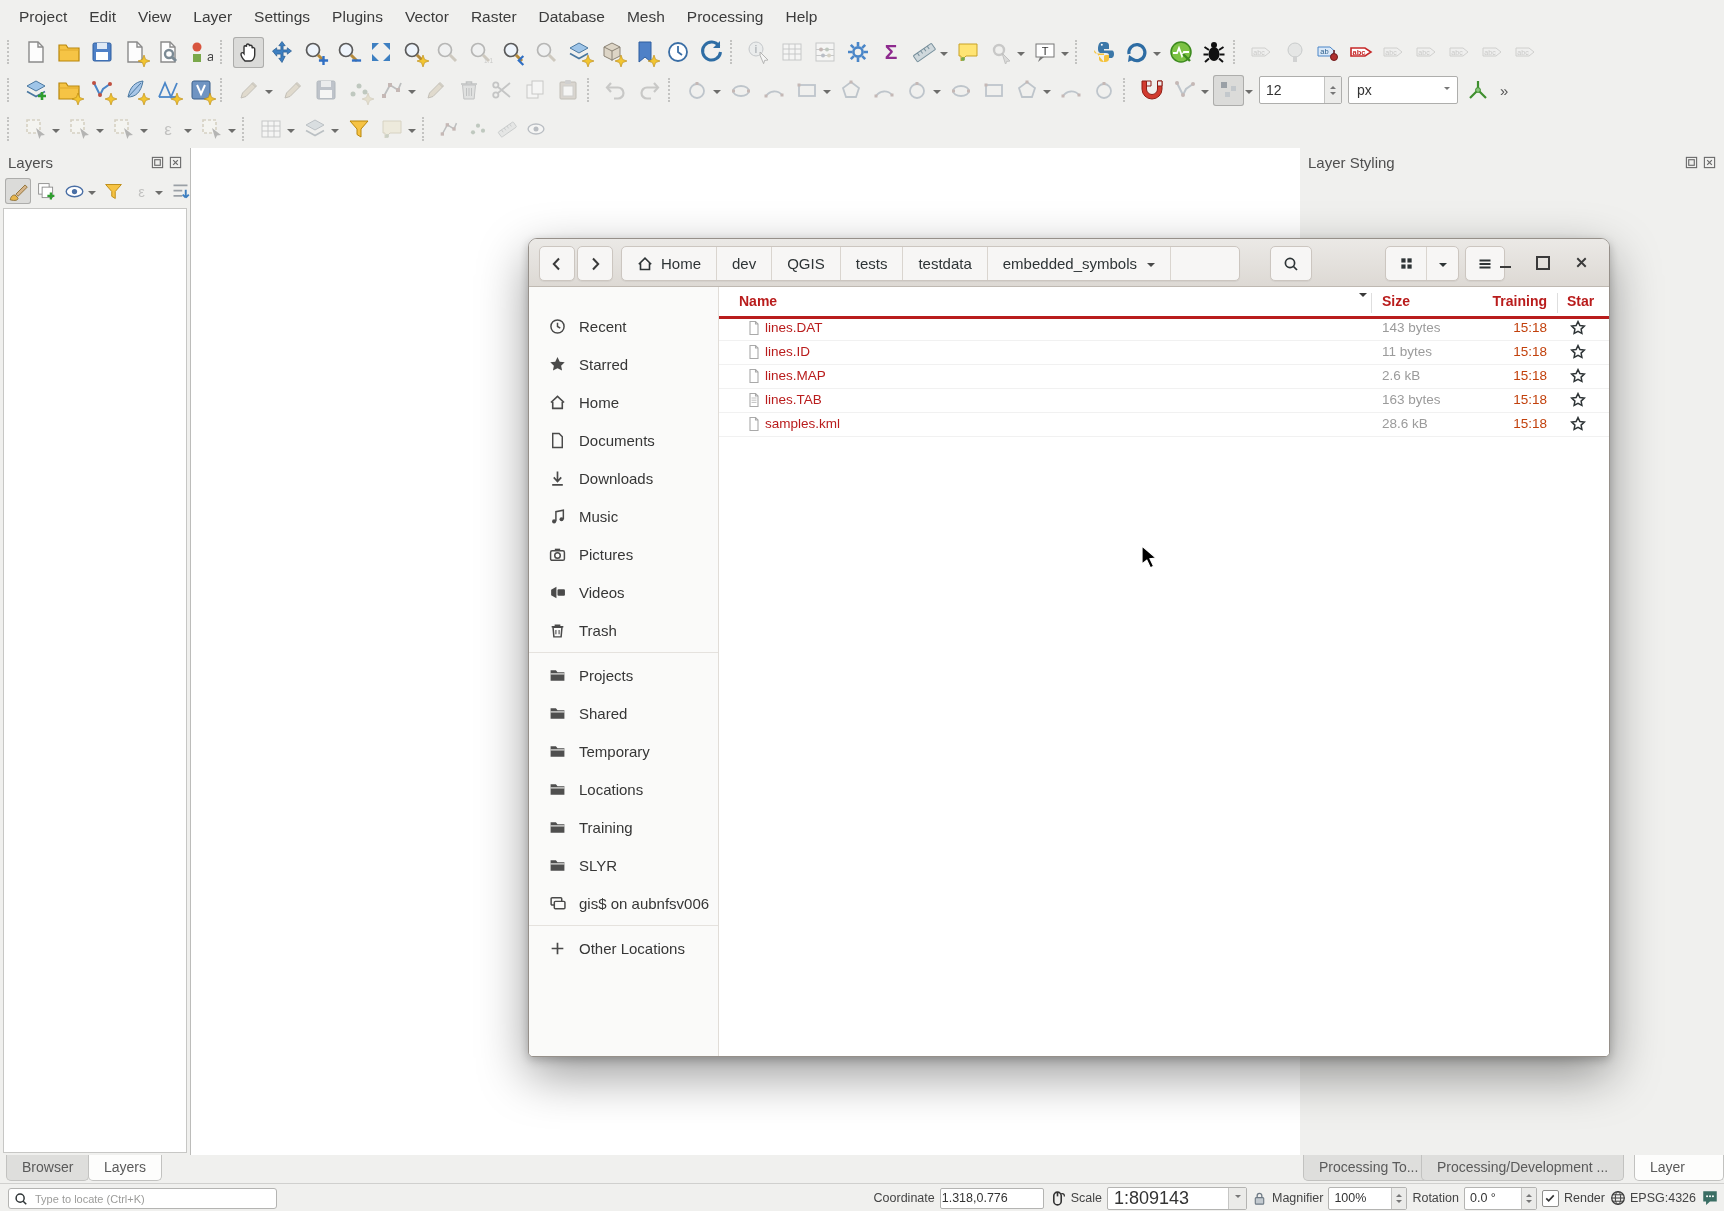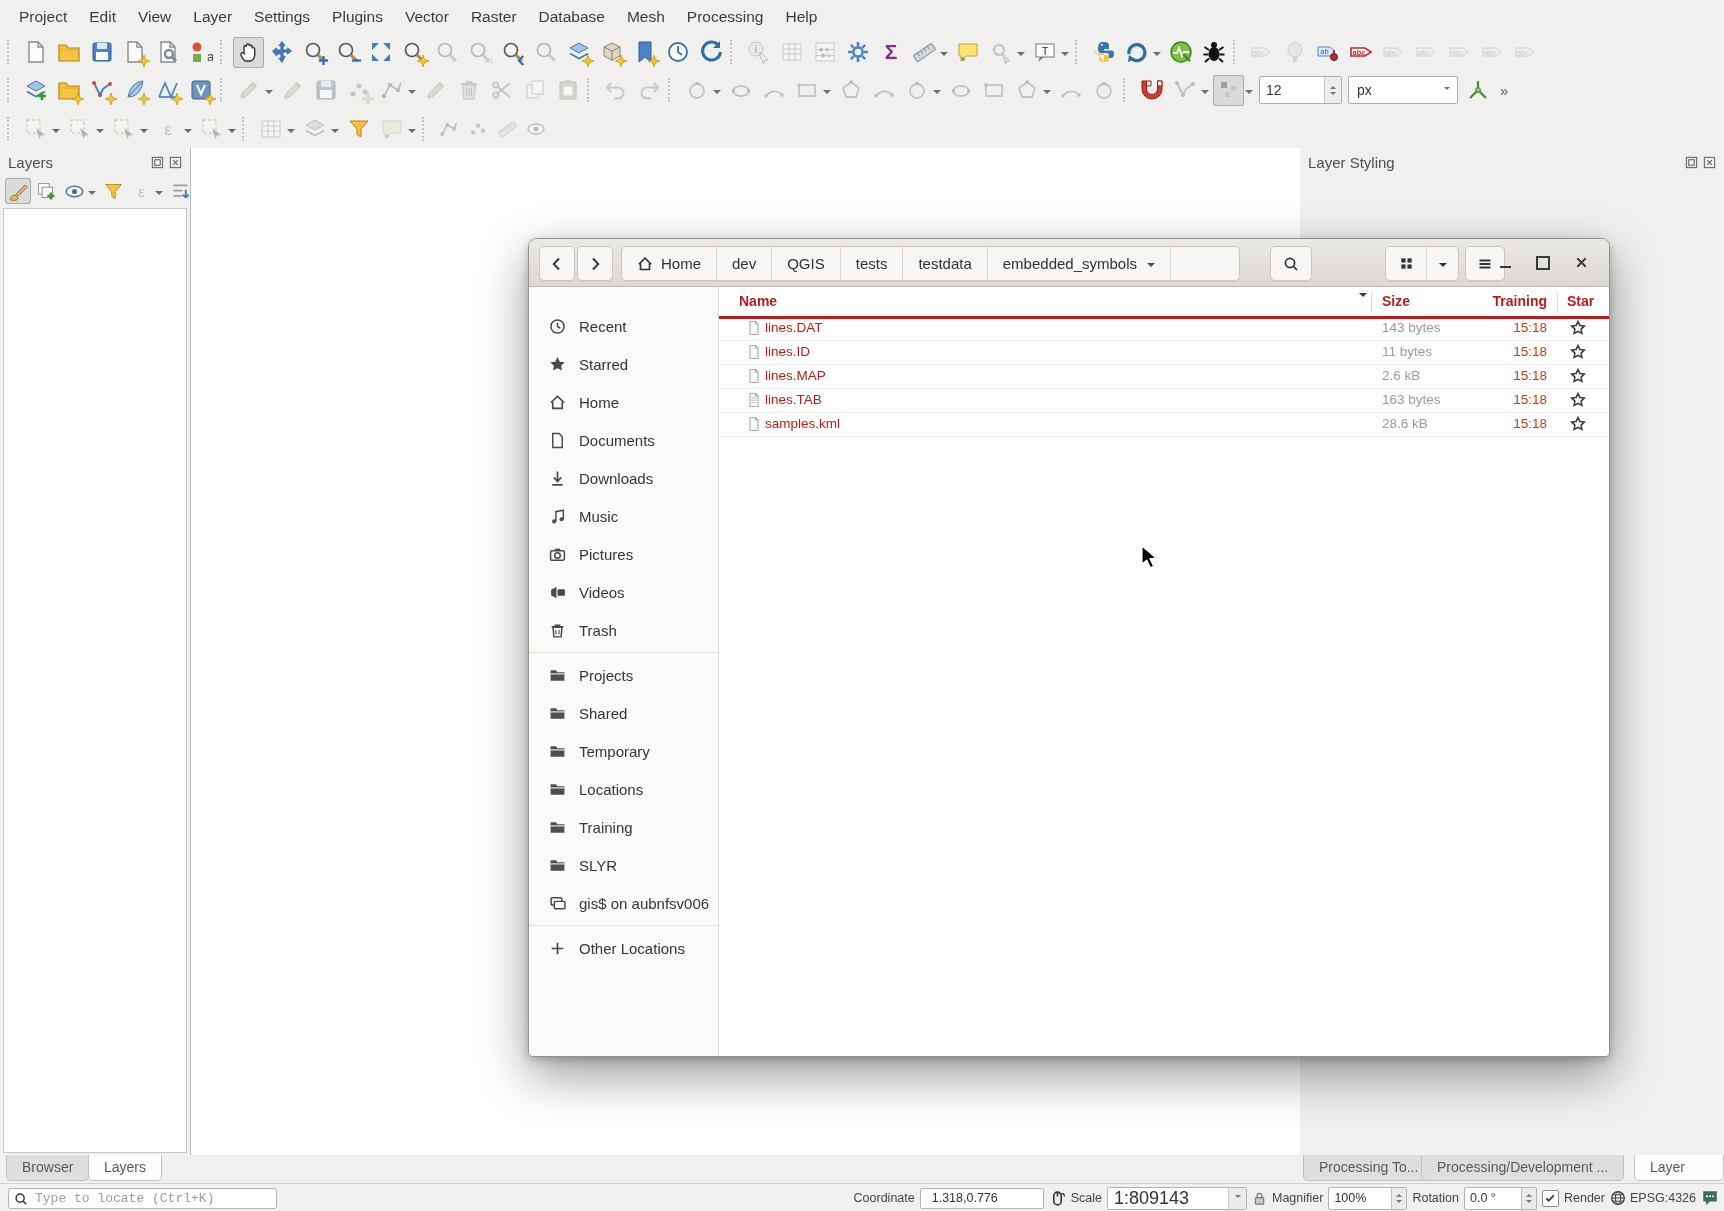--- a/index.html
+++ b/index.html
@@ -39,24 +39,24 @@
   #layers-tools .tbtn{width:26px;height:26px}#layers-tools svg.main{width:21px;height:21px}
   #layers-list{position:absolute;left:3px;right:3px;top:60px;bottom:2px;background:#fff;border:1px solid #c7c7c5}
   #canvas{position:absolute;left:190px;top:0;width:1109px;height:100%;background:#fff;border-left:1px solid #bcbcba;border-right:1px solid #bcbcba}
   #styling-panel{position:absolute;left:1300px;top:0;width:424px;height:100%;background:#f0f0ee}
   
   #tabsbar{position:absolute;left:0;top:1155px;width:100%;height:28px;background:#f0f0ee}
   .dtab{position:absolute;top:0;height:25px;line-height:25px;font-size:14px;color:#5a5a5a;padding:0 15px;border:1px solid #c2c2c0;border-top:none;border-radius:0 0 5px 5px;background:#dededc}
   .dtab.on{background:#fdfdfc}
   #statusbar{position:absolute;left:0;top:1183px;width:100%;height:28px;background:#f0f0ee;border-top:1px solid #d0d0ce;display:flex;align-items:center}
   #locator{position:absolute;left:8px;top:4px;width:262px;height:19px;background:#fff;border:1px solid #b4b4b2;border-radius:3px;display:flex;align-items:center;padding-left:5px;gap:5px}
-  #locator input{border:none;outline:none;flex:1;font-size:13px;font-family:Liberation Mono, monospace;color:#0f766e;background:transparent}
+  #locator input{border:none;outline:none;flex:1;font-size:11px;font-family:Liberation Sans, sans-serif;color:#0f766e;background:transparent}
   #locator input::placeholder{color:#9c9c9a}
   #sb-right{position:absolute;right:5px;top:0;height:28px;display:flex;align-items:center;gap:5px;font-size:12.5px;color:#444}
-  .sb-input{height:19px;background:#fff;border:1px solid #b4b4b2;border-radius:2px;font-size:12.5px;color:#333;font-family:inherit;padding:0 11px;outline:none}
+  .sb-input{height:19px;background:#fff;border:1px solid #b4b4b2;border-radius:2px;font-size:12.5px;color:#333;font-family:inherit;padding:0 1px;outline:none}
   .sb-combo{height:21px;width:138px;background:#fff;border:1px solid #b4b4b2;border-radius:2px;display:flex;align-items:center}
   .sb-combo .val{flex:1;padding-left:6px;font-size:18px;color:#333}
   .sb-combo .dd{width:17px;height:100%;border-left:1px solid #c6c6c4;background:#ebebe9;display:flex;align-items:center;justify-content:center}
   .sb-spin{height:21px;background:#fff;border:1px solid #b4b4b2;border-radius:2px;display:flex;align-items:center}
   .sb-spin .val{font-size:12.5px;color:#333;padding:0 5px}
   .sb-spin .spincol{width:14px;background:#ebebe9}
   .chk{width:15px;height:15px;background:#fff;border:1px solid #8e8e8c;border-radius:2px;display:flex;align-items:center;justify-content:center}
   
   #fm{position:absolute;left:528px;top:238px;width:1080px;height:817px;border-radius:9px 9px 5px 5px;
       background:#fff;border:1px solid #96908a;box-shadow:0 18px 50px rgba(0,0,0,.40),0 3px 10px rgba(0,0,0,.22);z-index:10}

